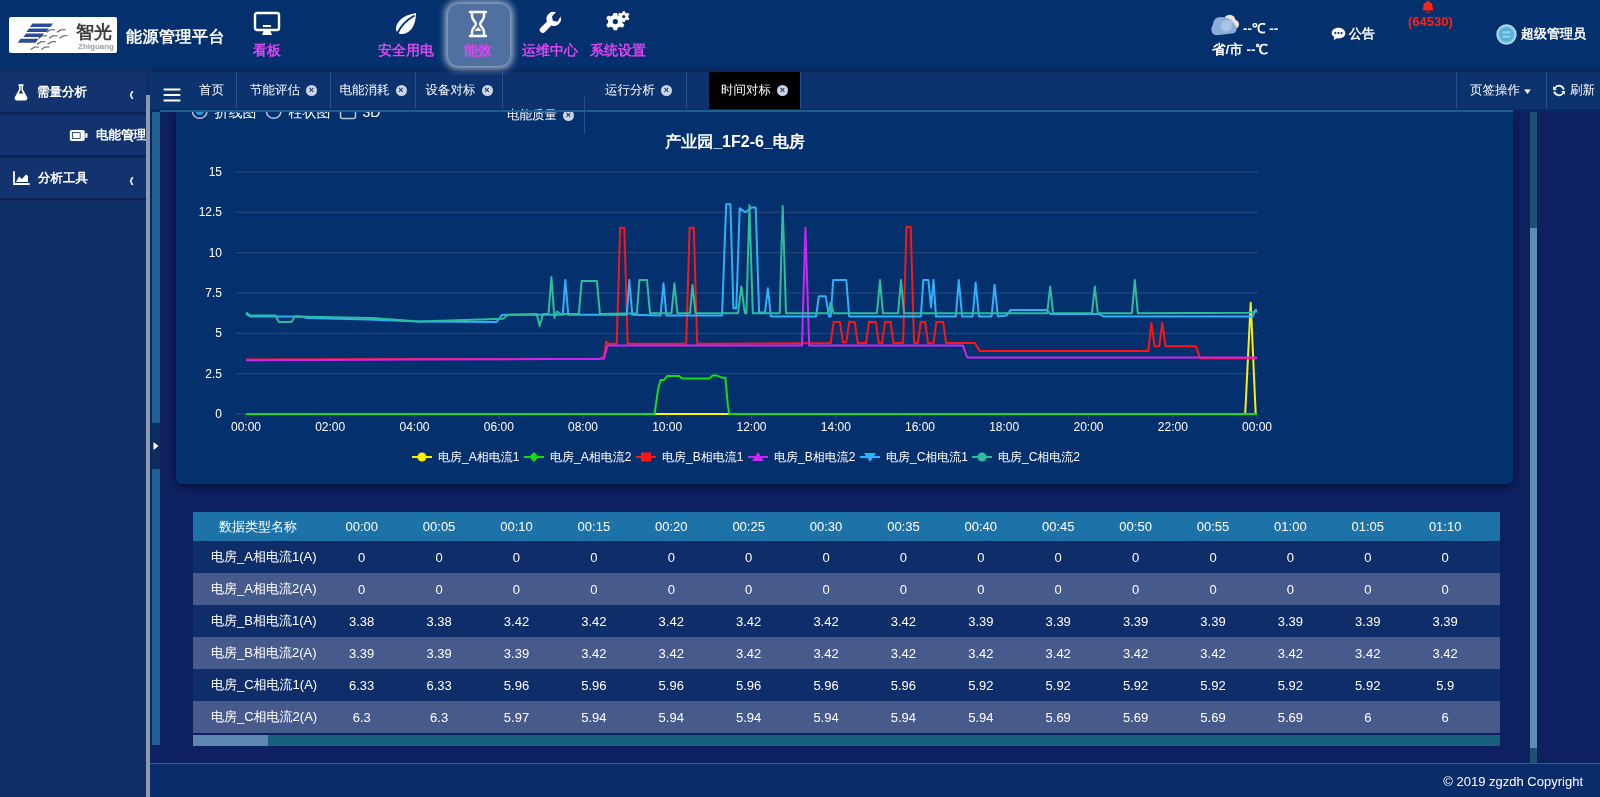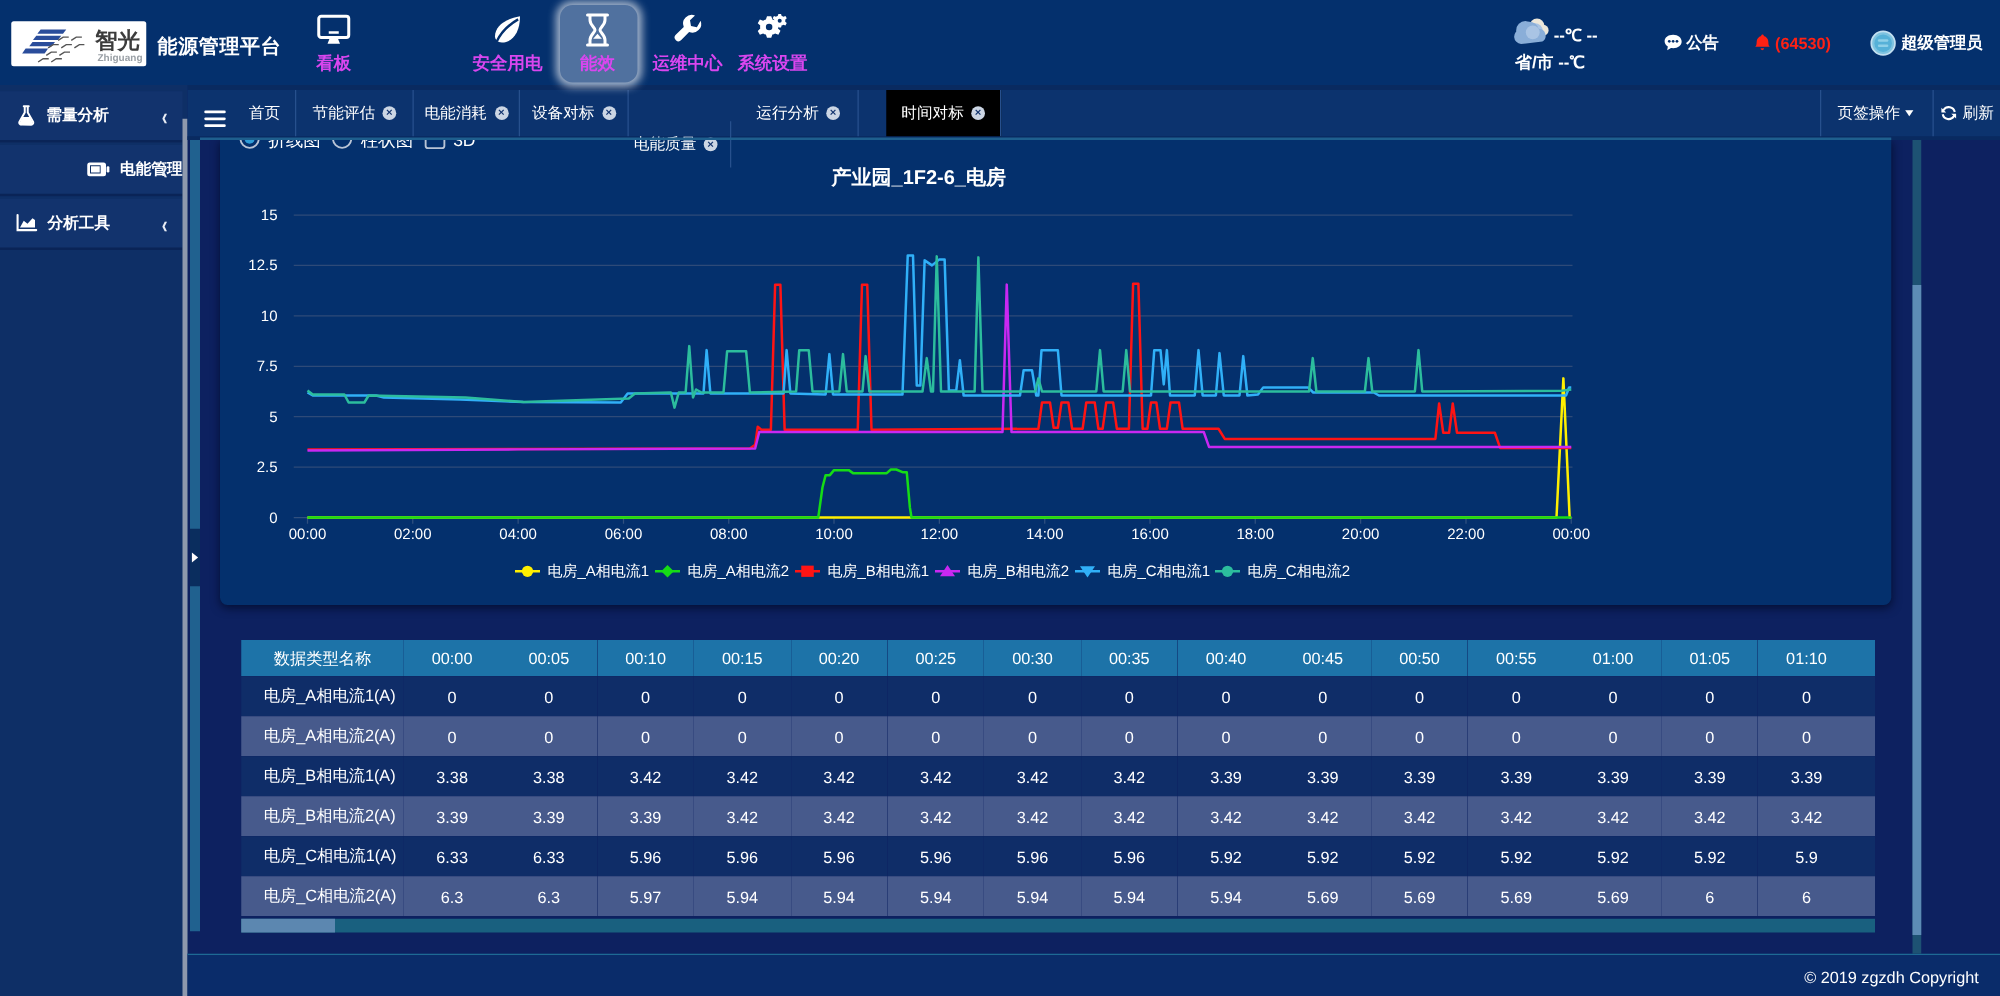--- a/index.html
+++ b/index.html
@@ -375,21 +375,21 @@
     </div>
 <div class="hright" style="left:1331px;top:0;height:68px;">
 <svg width="15" height="14" viewBox="0 0 22 20">
         <path d="M11 1 C5 1 1 4.4 1 8.6 c0 2.5 1.5 4.7 3.8 6.1 L4 19 l4.5 -2.6 c0.8 0.1 1.6 0.2 2.5 0.2 c6 0 10 -3.4 10 -7.6 S17 1 11 1 Z" fill="#fff"></path>
         <circle cx="6.5" cy="8.6" r="1.6" fill="#04306d"></circle>
         <circle cx="11" cy="8.6" r="1.6" fill="#04306d"></circle>
         <circle cx="15.5" cy="8.6" r="1.6" fill="#04306d"></circle>
       </svg>
 <span style="margin-left:3px;font-size:13px;font-weight:bold;">公告</span>
     </div>
-<div class="hright" style="left:1404px;top:0;height:68px;">
+<div class="hright" style="left:1404px;top:0;height:68px;flex-direction:column;">
 <svg width="12" height="14" viewBox="0 0 18 20">
         <path d="M9 0.5 c0.9 0 1.6 0.7 1.6 1.6 C13.8 3 16 5.7 16 9 c0 4.2 1 5.4 1.8 6.2 H0.2 C1 14.4 2 13.2 2 9 c0 -3.3 2.2 -6 5.4 -6.9 C7.4 1.2 8.1 0.5 9 0.5 Z M11 17 a2.2 2.2 0 0 1 -4.4 0 Z" fill="#ff2114"></path>
       </svg>
 <span style="margin-left:4px;font-size:13px;font-weight:bold;color:#ff2114;">(64530)</span>
     </div>
 <div class="hright" style="left:1496px;top:0;height:68px;">
 <svg width="21" height="21" viewBox="0 0 30 30">
         <circle cx="15" cy="15" r="13.5" fill="#7ec3e0" stroke="#c2dff0" stroke-width="2"></circle>
         <circle cx="15" cy="15" r="10" fill="#56b1d8"></circle>
         <rect x="9" y="10.5" width="12" height="3" rx="1.5" fill="#8fd0e8"></rect>

